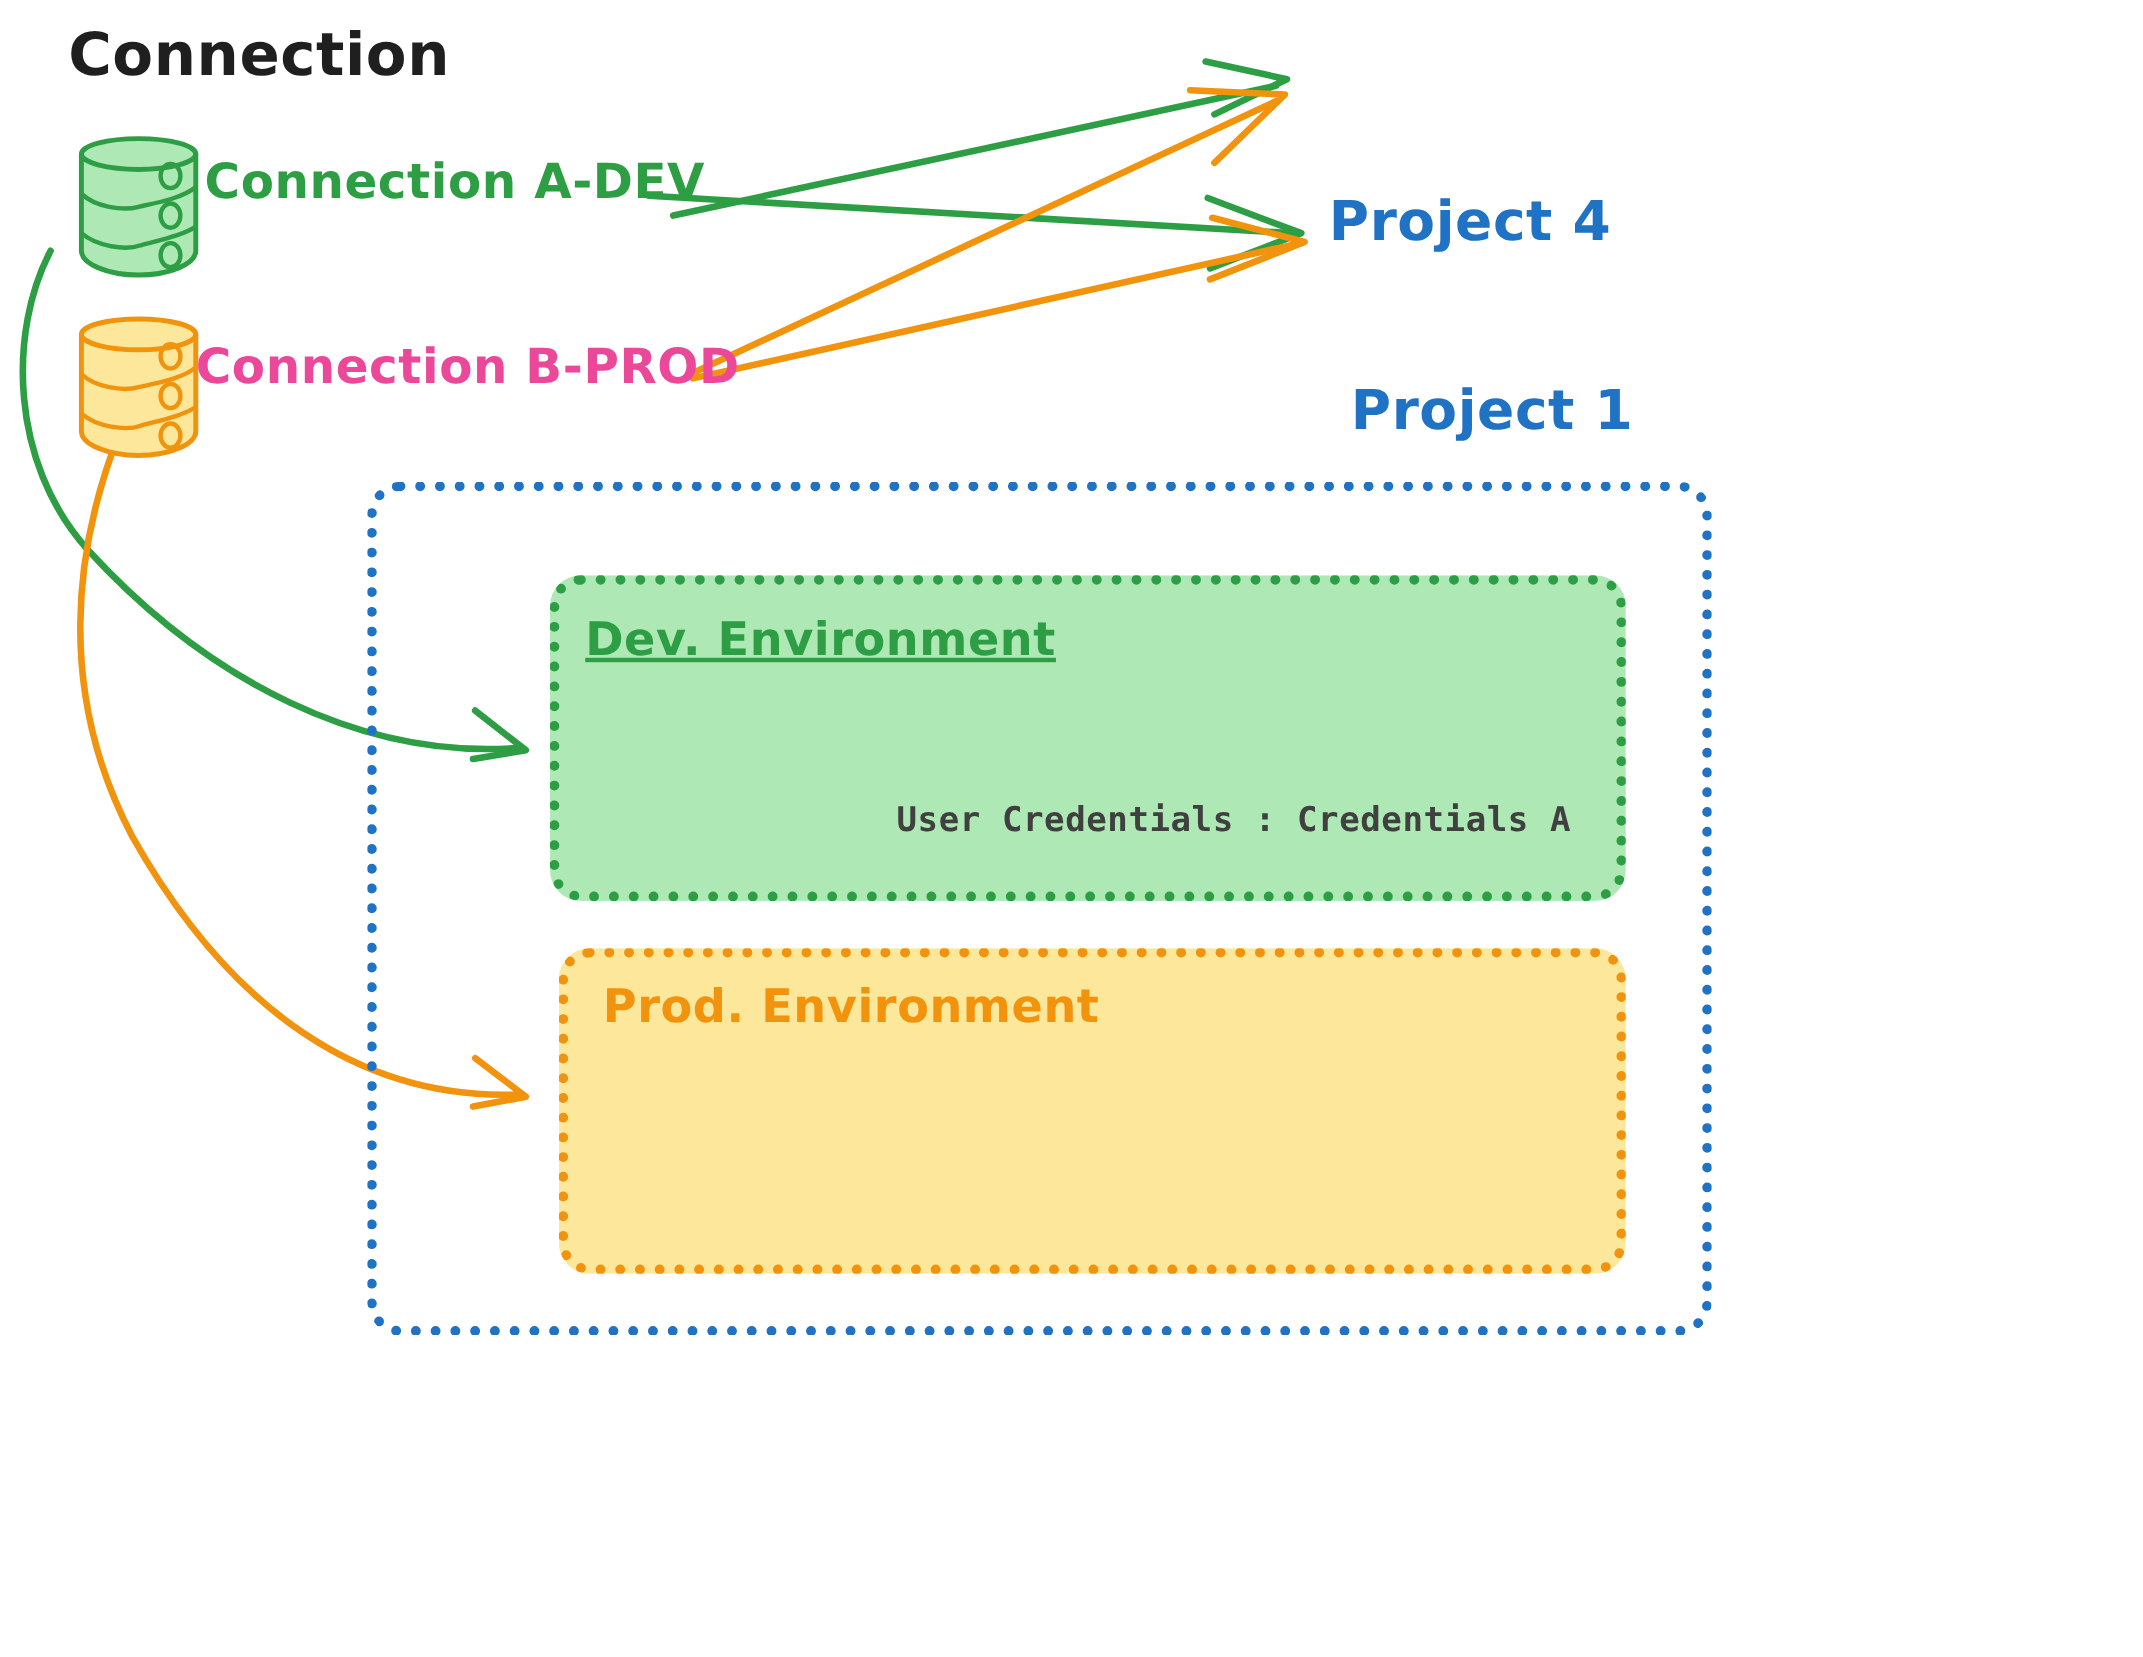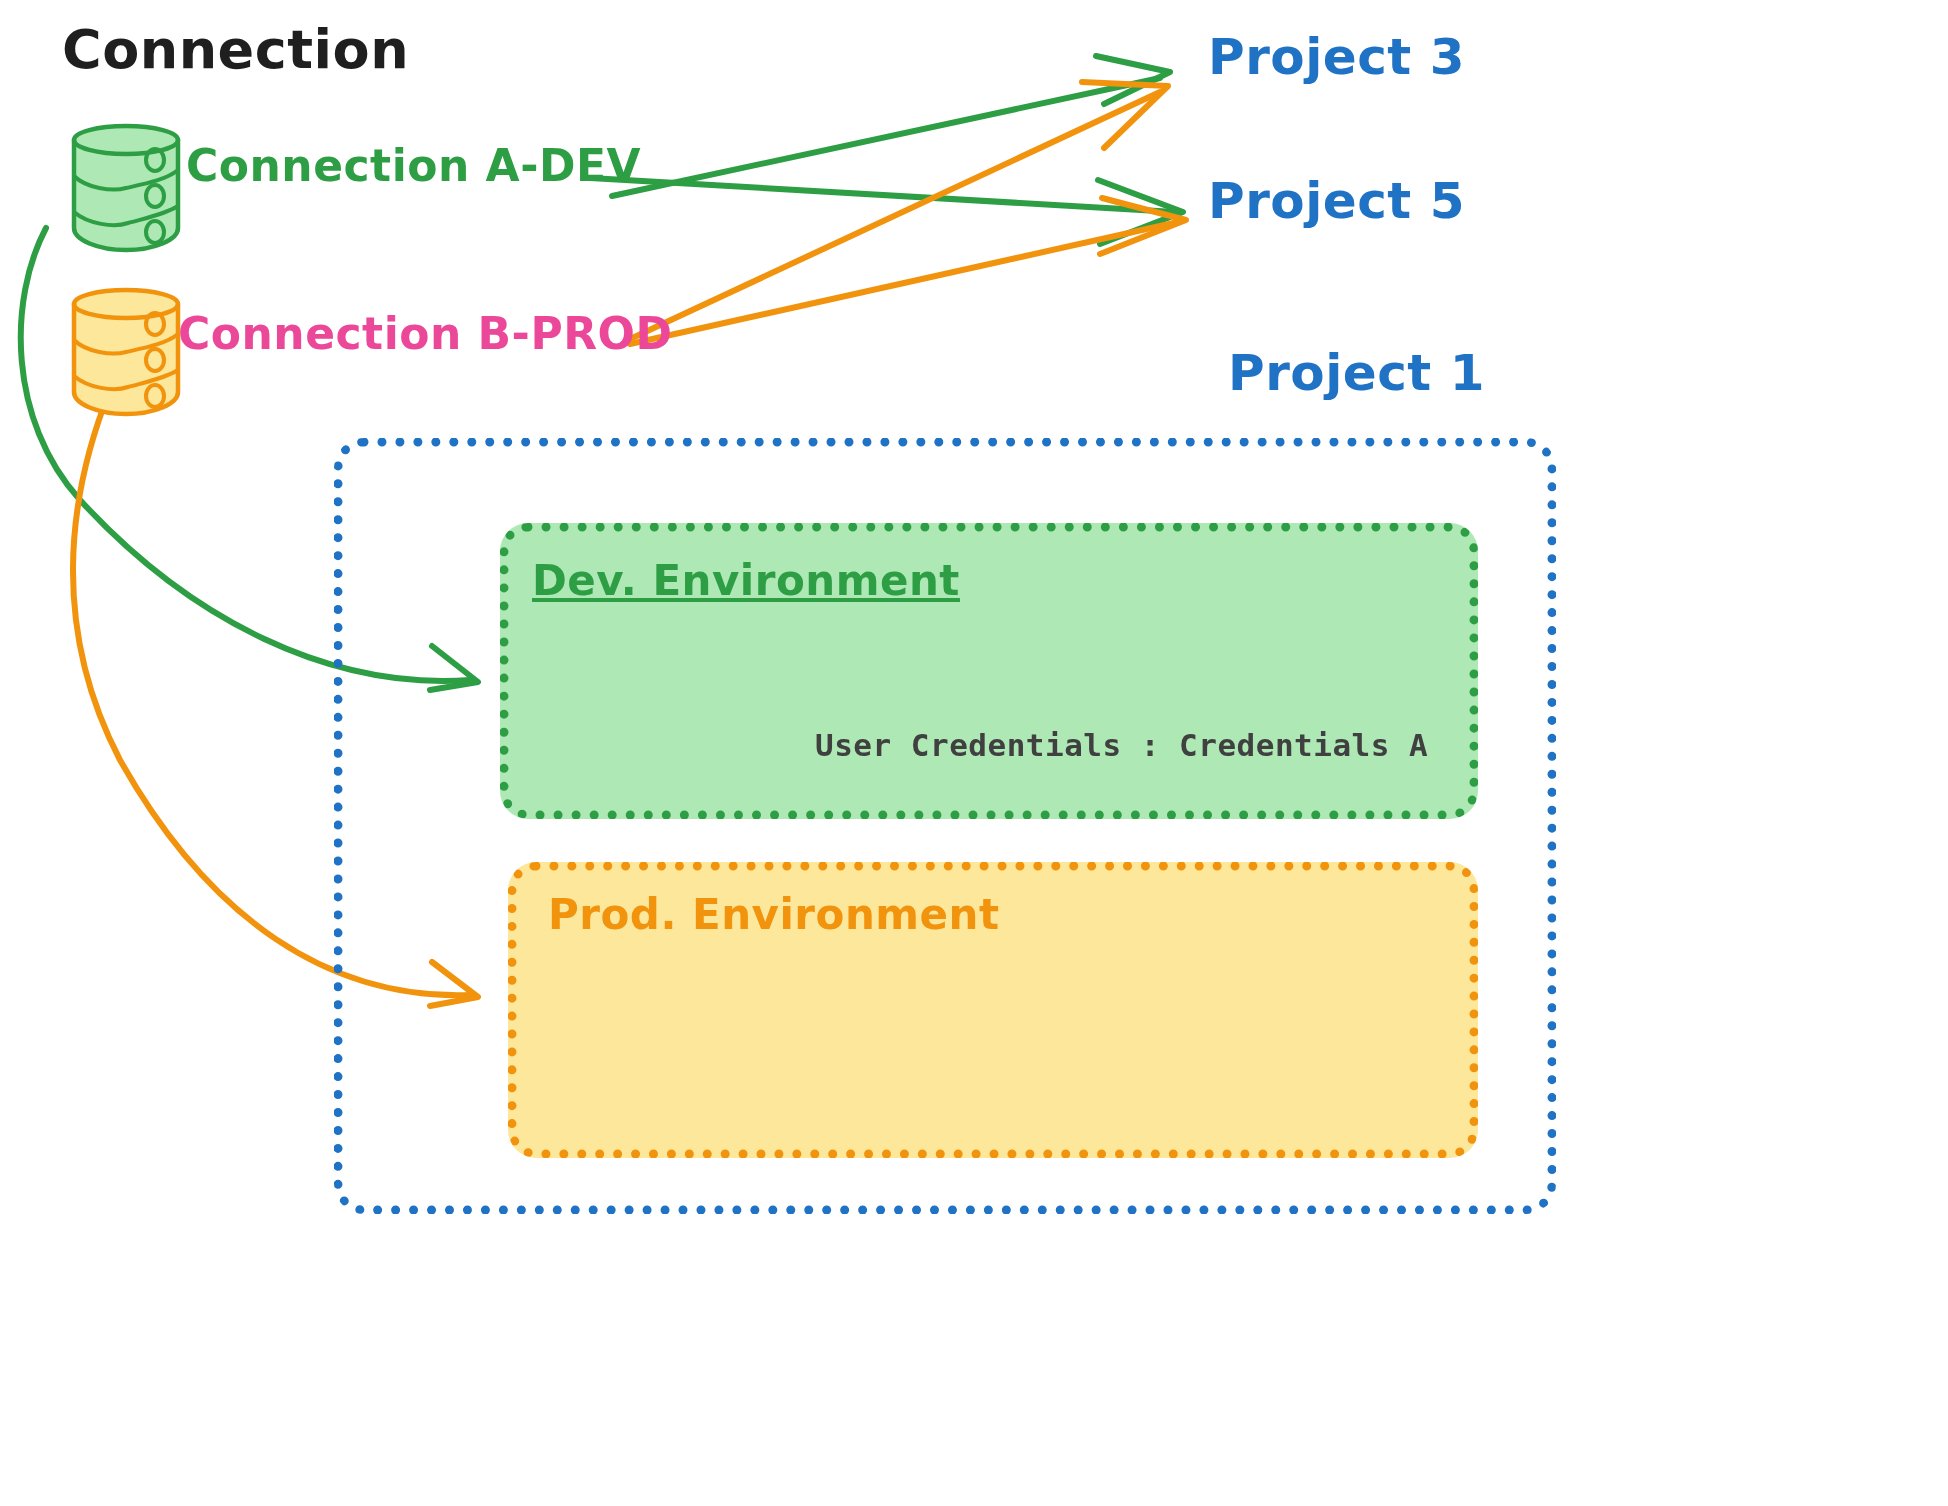--- a/index.html
+++ b/index.html
@@ -193,23 +193,22 @@
   <div class="env-box" id="box-dev-env"></div>
 
   <div class="env-box" id="box-prod-env"></div>
 
   <div class="hand-text" id="title-connections">Connection</div>
 
   <div class="hand-text" id="label-conn-a">Connection A-DEV</div>
 
   <div class="hand-text" id="label-conn-b">Connection B-PROD</div>
 
-  <div class="hand-text project-label" id="label-project-3">Project 3</div>
-
-  <div class="hand-text project-label" id="label-project-2">Project 5</div>
+
+  <div class="hand-text project-label" id="label-project-2">Project 4</div>
 
   <div class="hand-text project-label" id="label-project-1">Project 1</div>
 
   <div class="hand-text" id="label-dev-env">Dev. Environment</div>
 
   <div class="mono-text" id="text-dev-cred">User Credentials : Credentials A</div>
 
   <div class="hand-text" id="label-prod-env">Prod. Environment</div>
 
 

